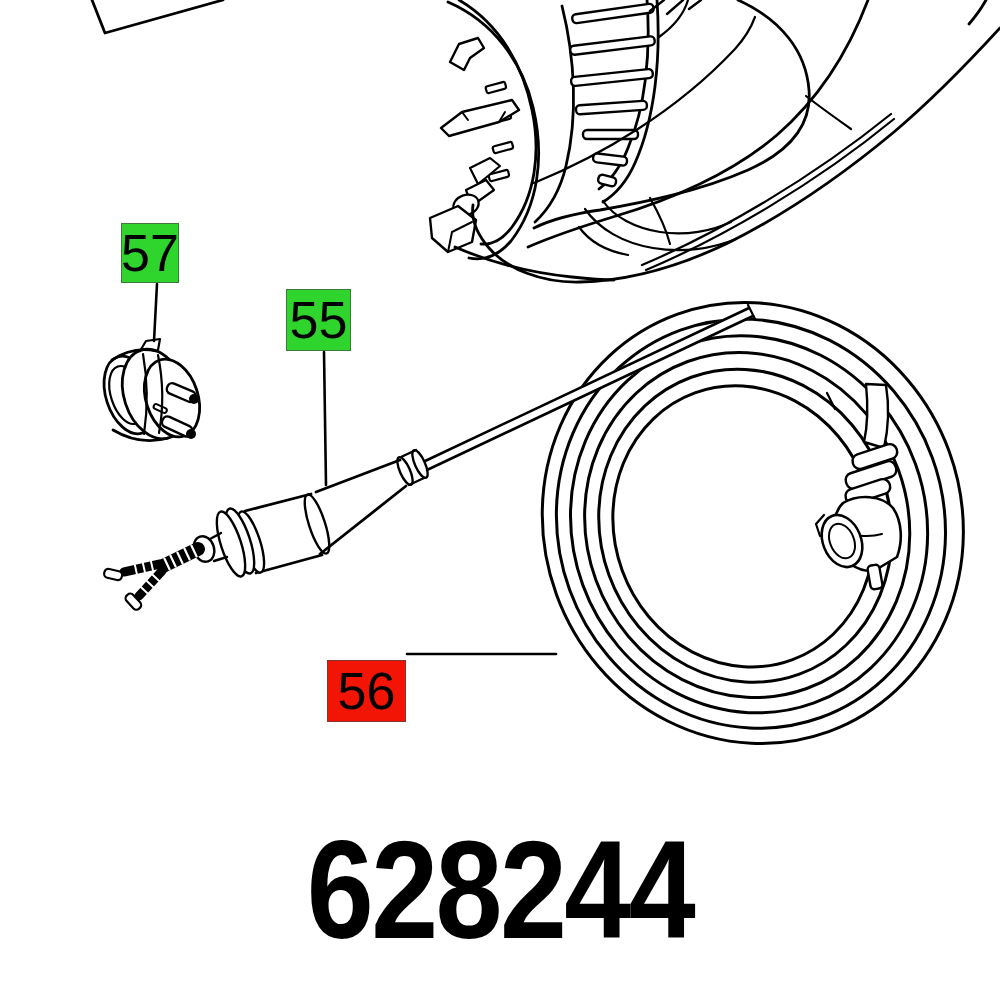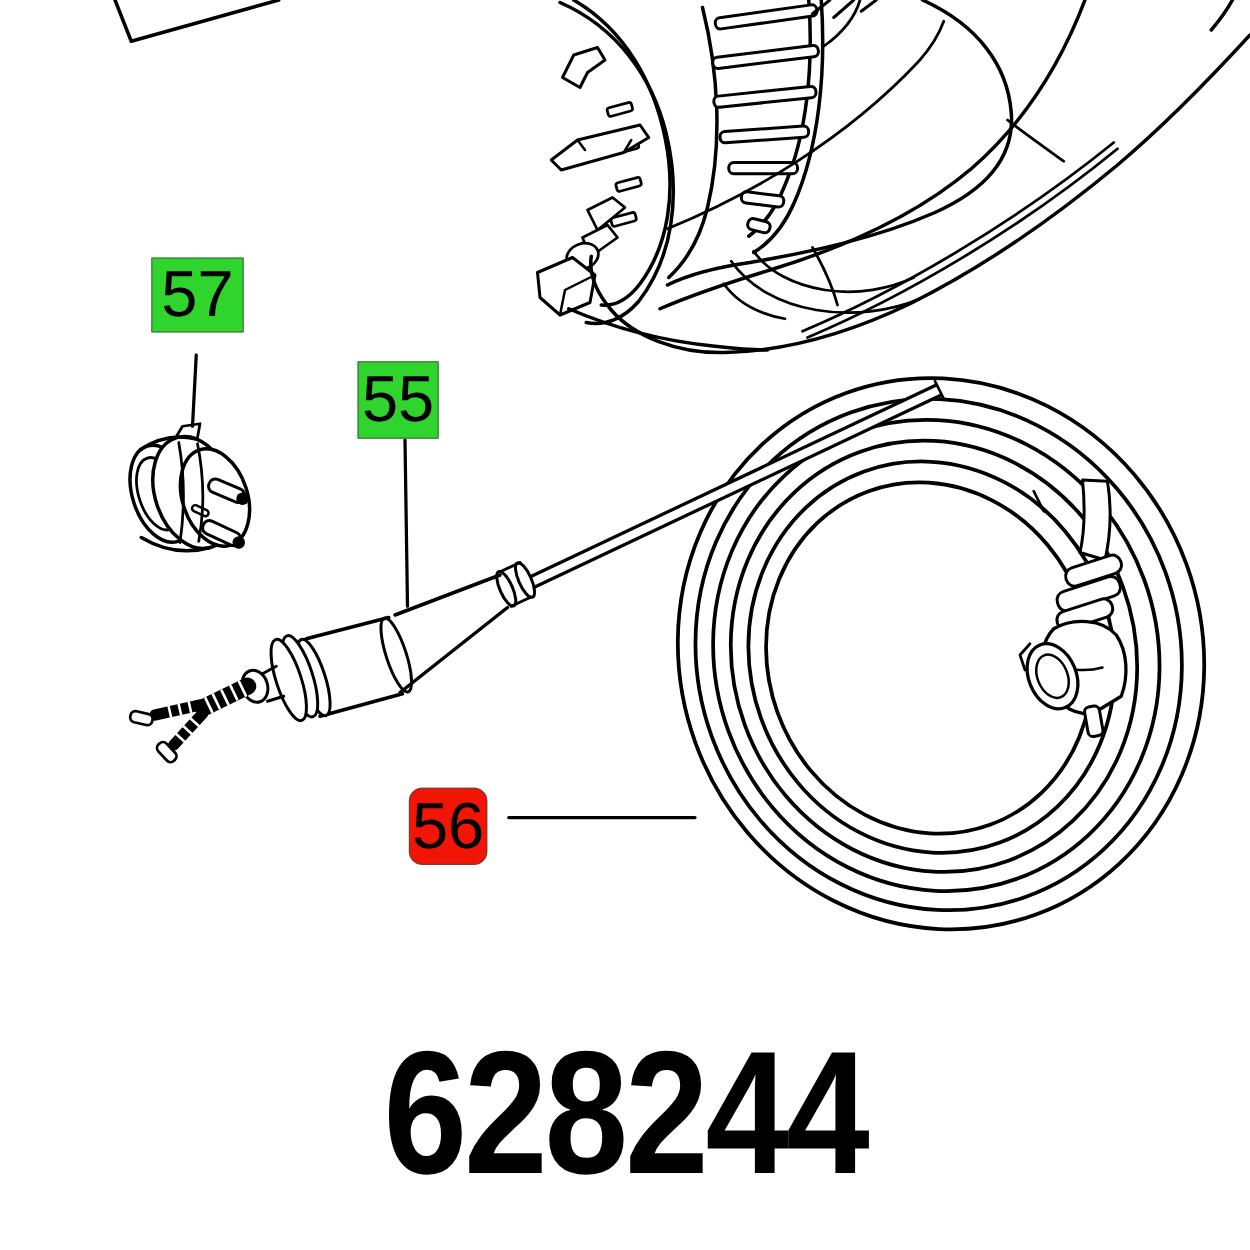--- a/index.html
+++ b/index.html
@@ -6,23 +6,23 @@
   body{
     width:1000px;height:1000px;position:relative;overflow:hidden;
     background:#ffffff;font-family:"Liberation Sans",sans-serif;
   }
   #canvas{position:absolute;left:0;top:0;width:1000px;height:1000px;}
   .callout{
     position:absolute;display:flex;align-items:center;justify-content:center;
     font:400 52px/1 "Liberation Sans",sans-serif;color:#000;
     border:1px solid rgba(70,70,70,.65);box-sizing:border-box;cursor:pointer;
   }
-  #callout-57{left:121px;top:206px;width:74px;height:60px;}
+  #callout-57{left:121px;top:223px;width:58px;height:60px;}
   #callout-55{left:286px;top:289px;width:65px;height:62px;}
-  #callout-56{left:327px;top:630px;width:63px;height:62px;border-radius:11px;}
+  #callout-56{left:327px;top:660px;width:79px;height:62px;}
   #part-number{
     position:absolute;left:0;top:820px;width:1000px;text-align:center;
     font-weight:700;font-size:140px;line-height:140px;letter-spacing:-3px;
     transform:scaleX(.86);color:#000;
   }
 </style>
 </head>
 <body>
 
 <svg id="canvas" viewBox="0 0 1000 1000" fill="none" stroke="#000" stroke-width="2.8" stroke-linecap="round" stroke-linejoin="round">

